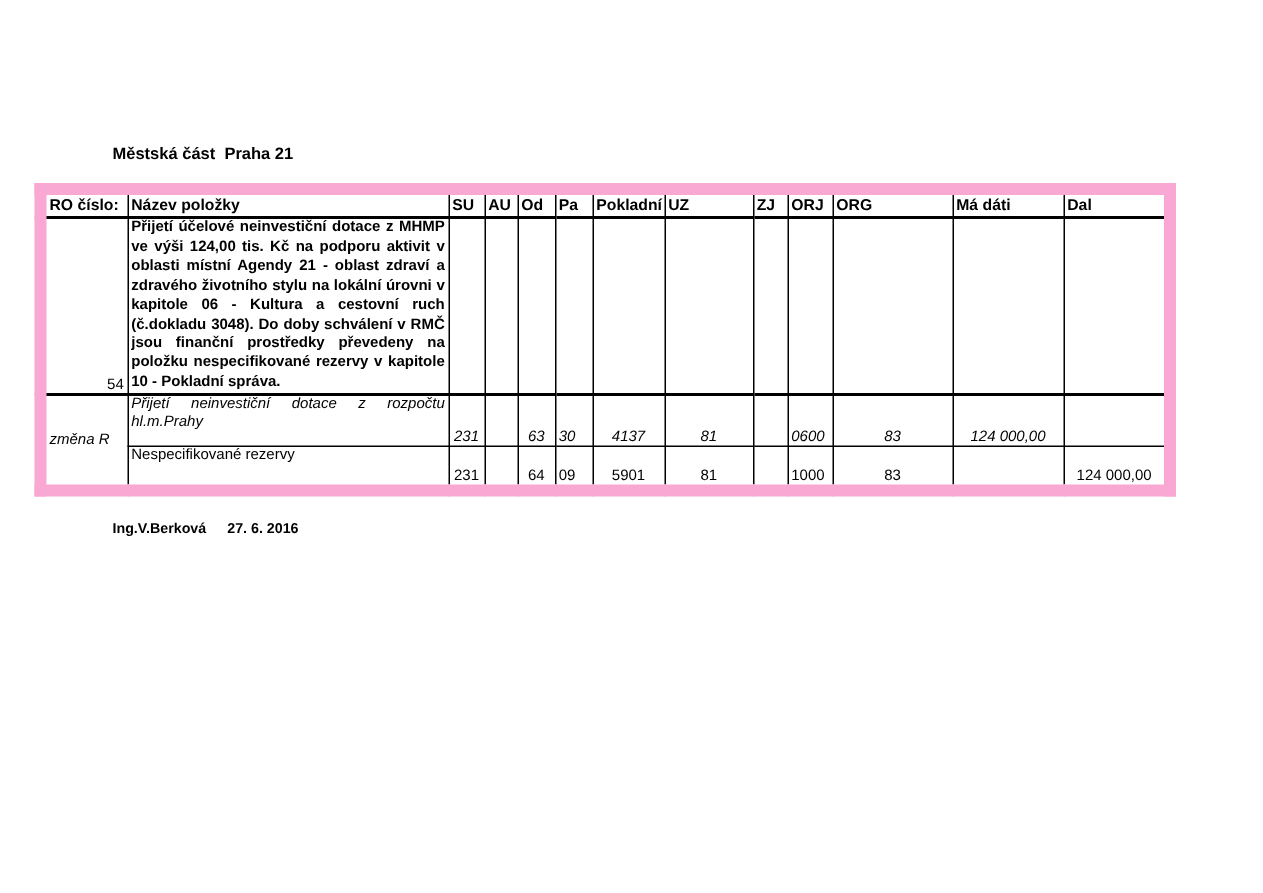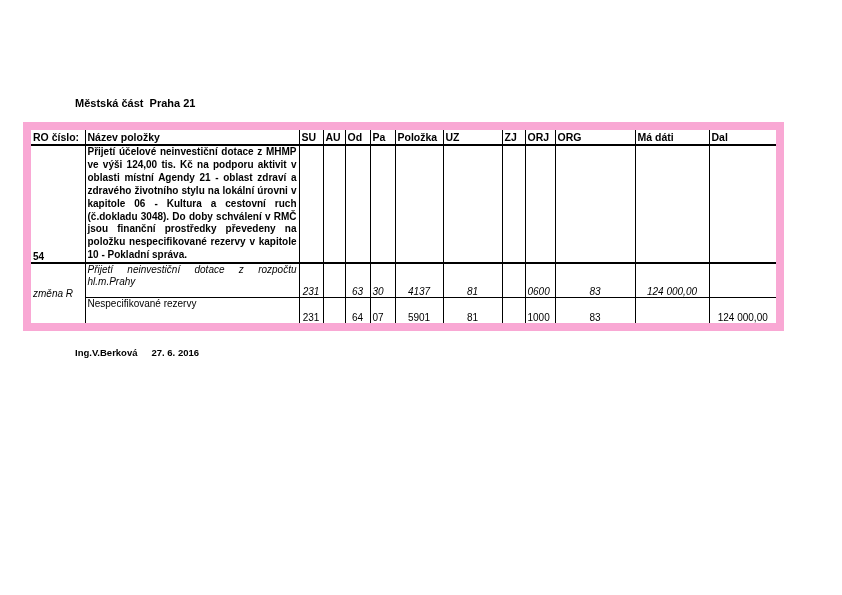--- a/index.html
+++ b/index.html
@@ -49,22 +49,23 @@
     vertical-align: middle;
     height: 14px;
     border-bottom: 2px solid #000;
     white-space: nowrap;
   }
   tr.desc-row td {
     border-bottom: 2px solid #000;
     height: 116px;
   }
   td.ro-number {
+    text-align: right;
     vertical-align: bottom;
-    font-weight: bold;
+    font-weight: normal;
     padding: 0 2px 2px 2px;
   }
   td.description {
     font-weight: bold;
     font-size: 9.5px;
     line-height: 12.9px;
     text-align: justify;
     vertical-align: top;
     padding: 1px 3px 3px 3px;
   }
@@ -131,21 +132,21 @@
       <col style="width:71px">
     </colgroup>
     <tbody>
         <tr class="header-row">
       <th>RO číslo:</th>
       <th>Název položky</th>
       <th>SU</th>
       <th>AU</th>
       <th>Od</th>
       <th>Pa</th>
-      <th>Položka</th>
+      <th>Pokladní</th>
       <th>UZ</th>
       <th>ZJ</th>
       <th>ORJ</th>
       <th>ORG</th>
       <th>Má dáti</th>
       <th>Dal</th>
     </tr>
     <tr class="desc-row">
       <td class="ro-number">54</td>
       <td class="description">Přijetí účelové neinvestiční dotace z MHMP ve výši 124,00 tis. Kč na podporu aktivit v oblasti místní Agendy 21 - oblast zdraví a zdravého životního stylu na lokální úrovni v kapitole 06 - Kultura a cestovní ruch (č.dokladu 3048). Do doby schválení v RMČ jsou finanční prostředky převedeny na položku nespecifikované rezervy v kapitole 10 - Pokladní správa.</td>
@@ -174,21 +175,21 @@
       <td class="txt">0600</td>
       <td class="num">83</td>
       <td class="num">124 000,00</td>
       <td class="num"></td>
     </tr>
     <tr class="value-row-2">
       <td class="item-name">Nespecifikované rezervy</td>
       <td class="num">231</td>
       <td class="blank"></td>
       <td class="num">64</td>
-      <td class="txt">07</td>
+      <td class="txt">09</td>
       <td class="num">5901</td>
       <td class="num">81</td>
       <td class="blank"></td>
       <td class="txt">1000</td>
       <td class="num">83</td>
       <td class="num"></td>
       <td class="num">124 000,00</td>
     </tr>
   </tbody>
     </table>

